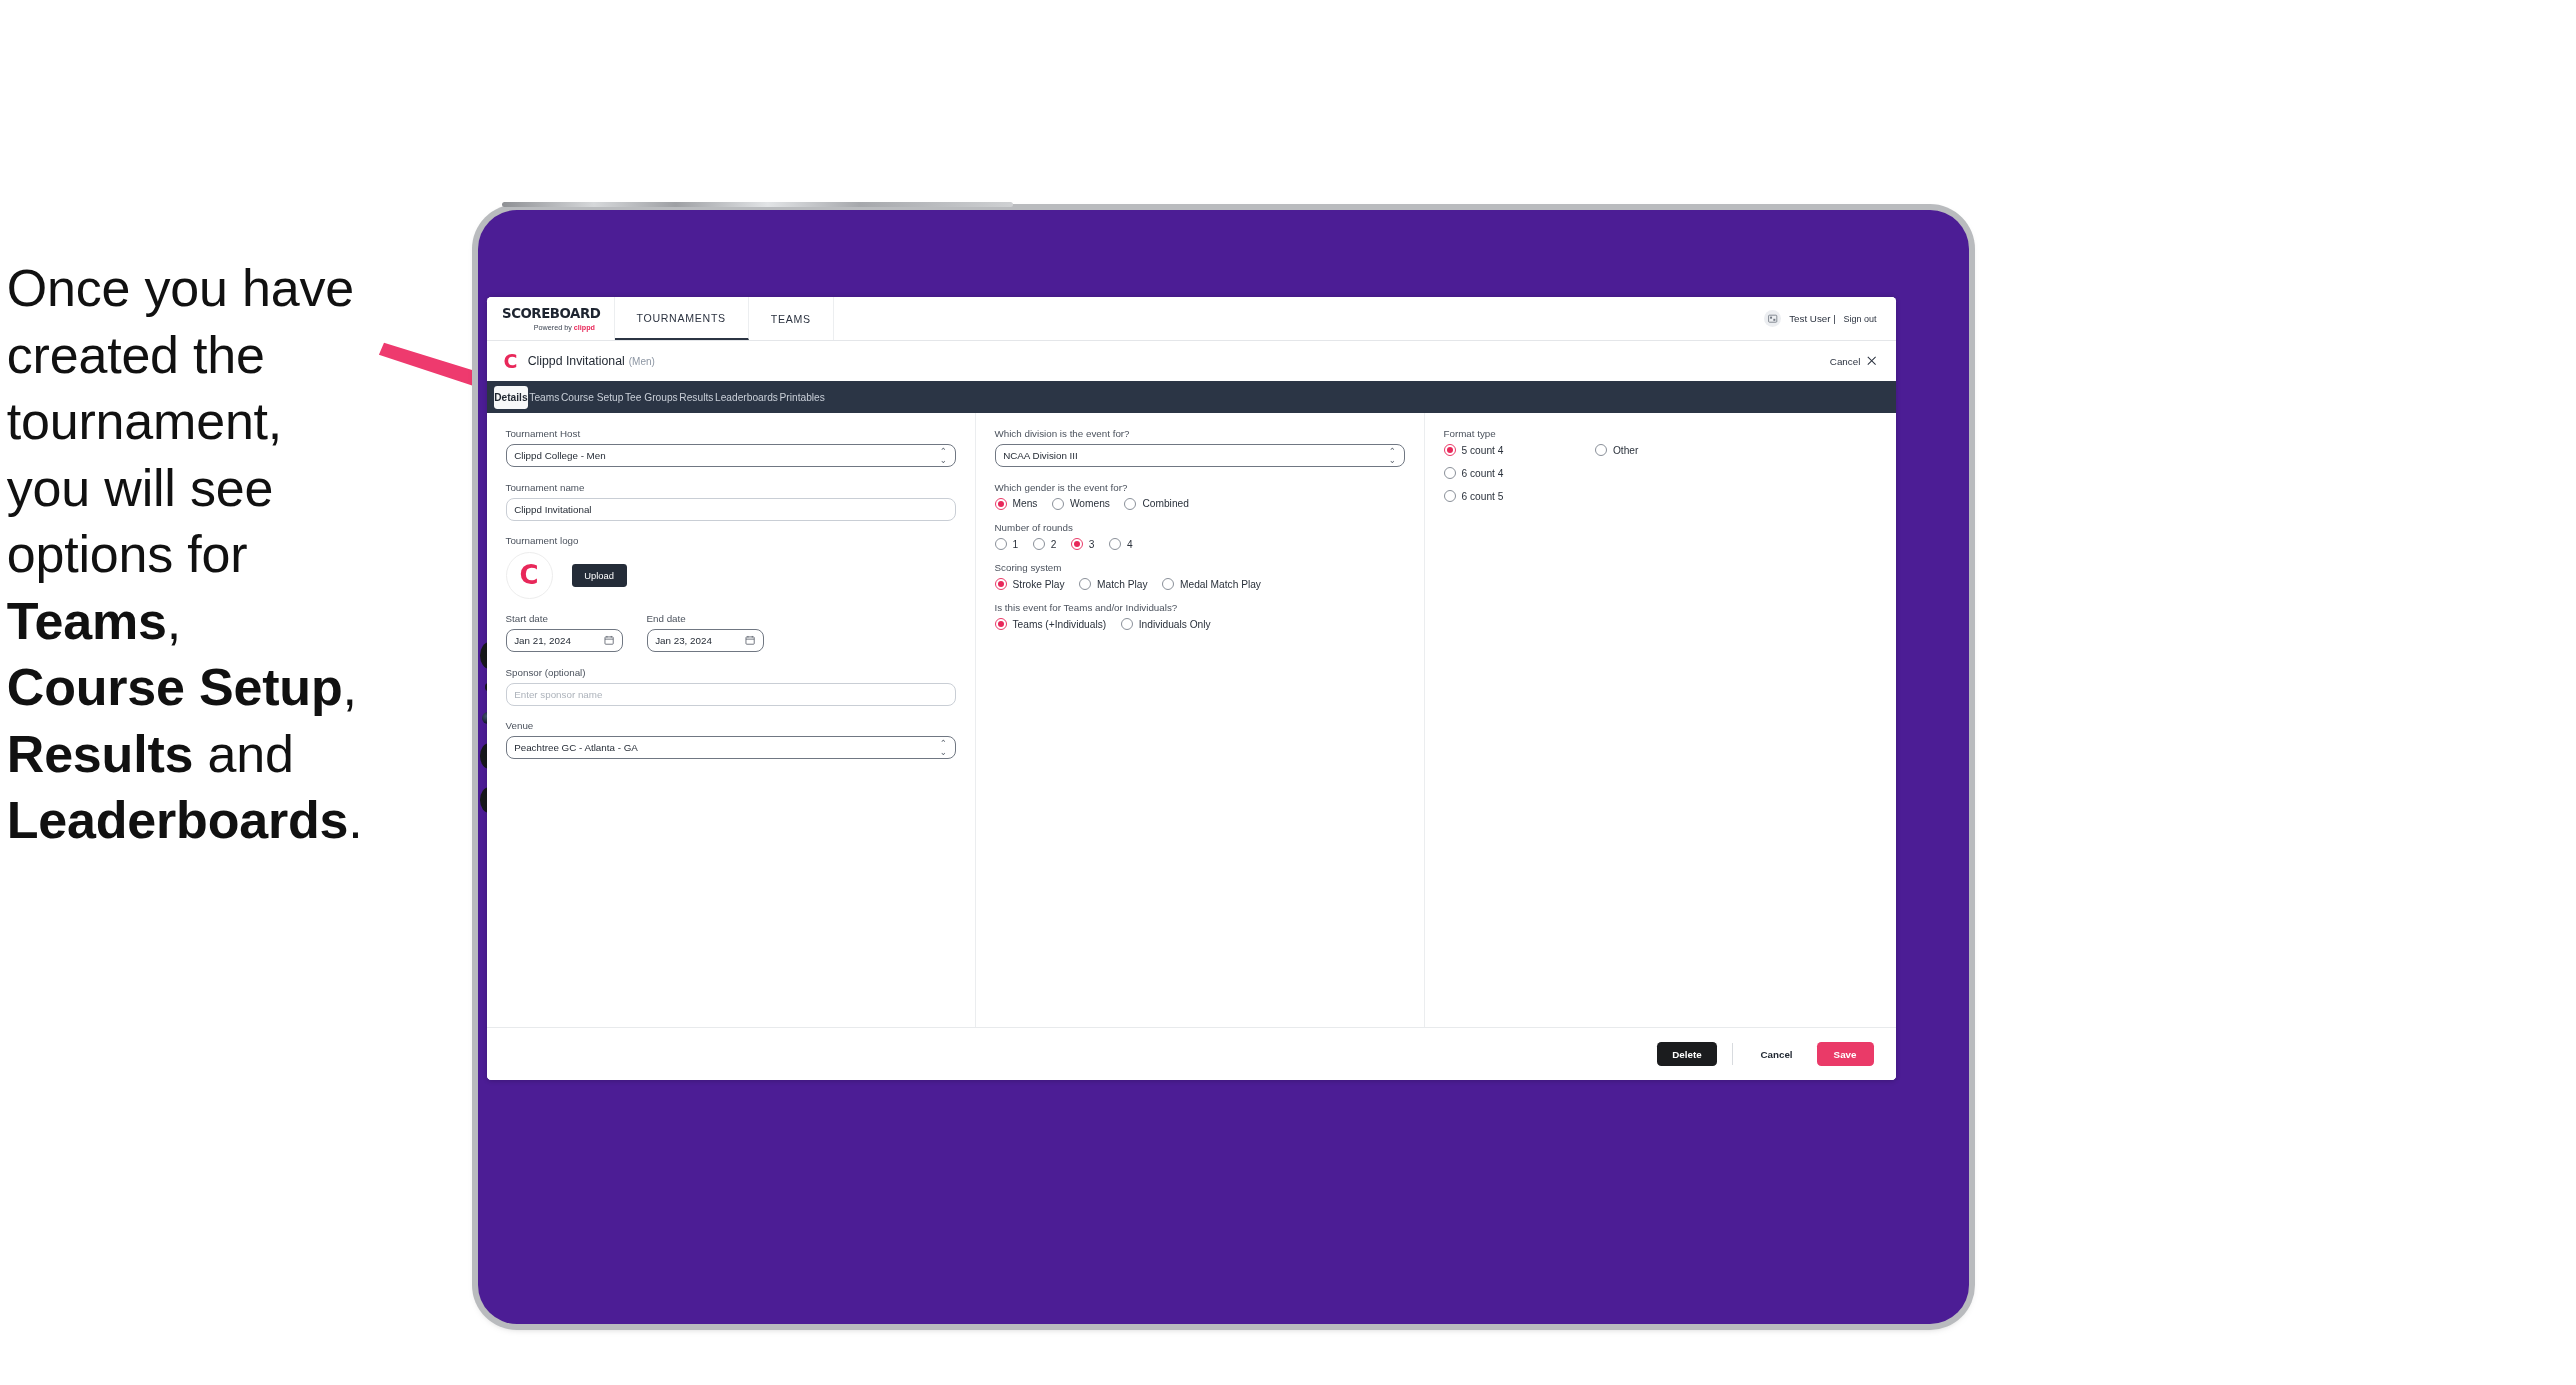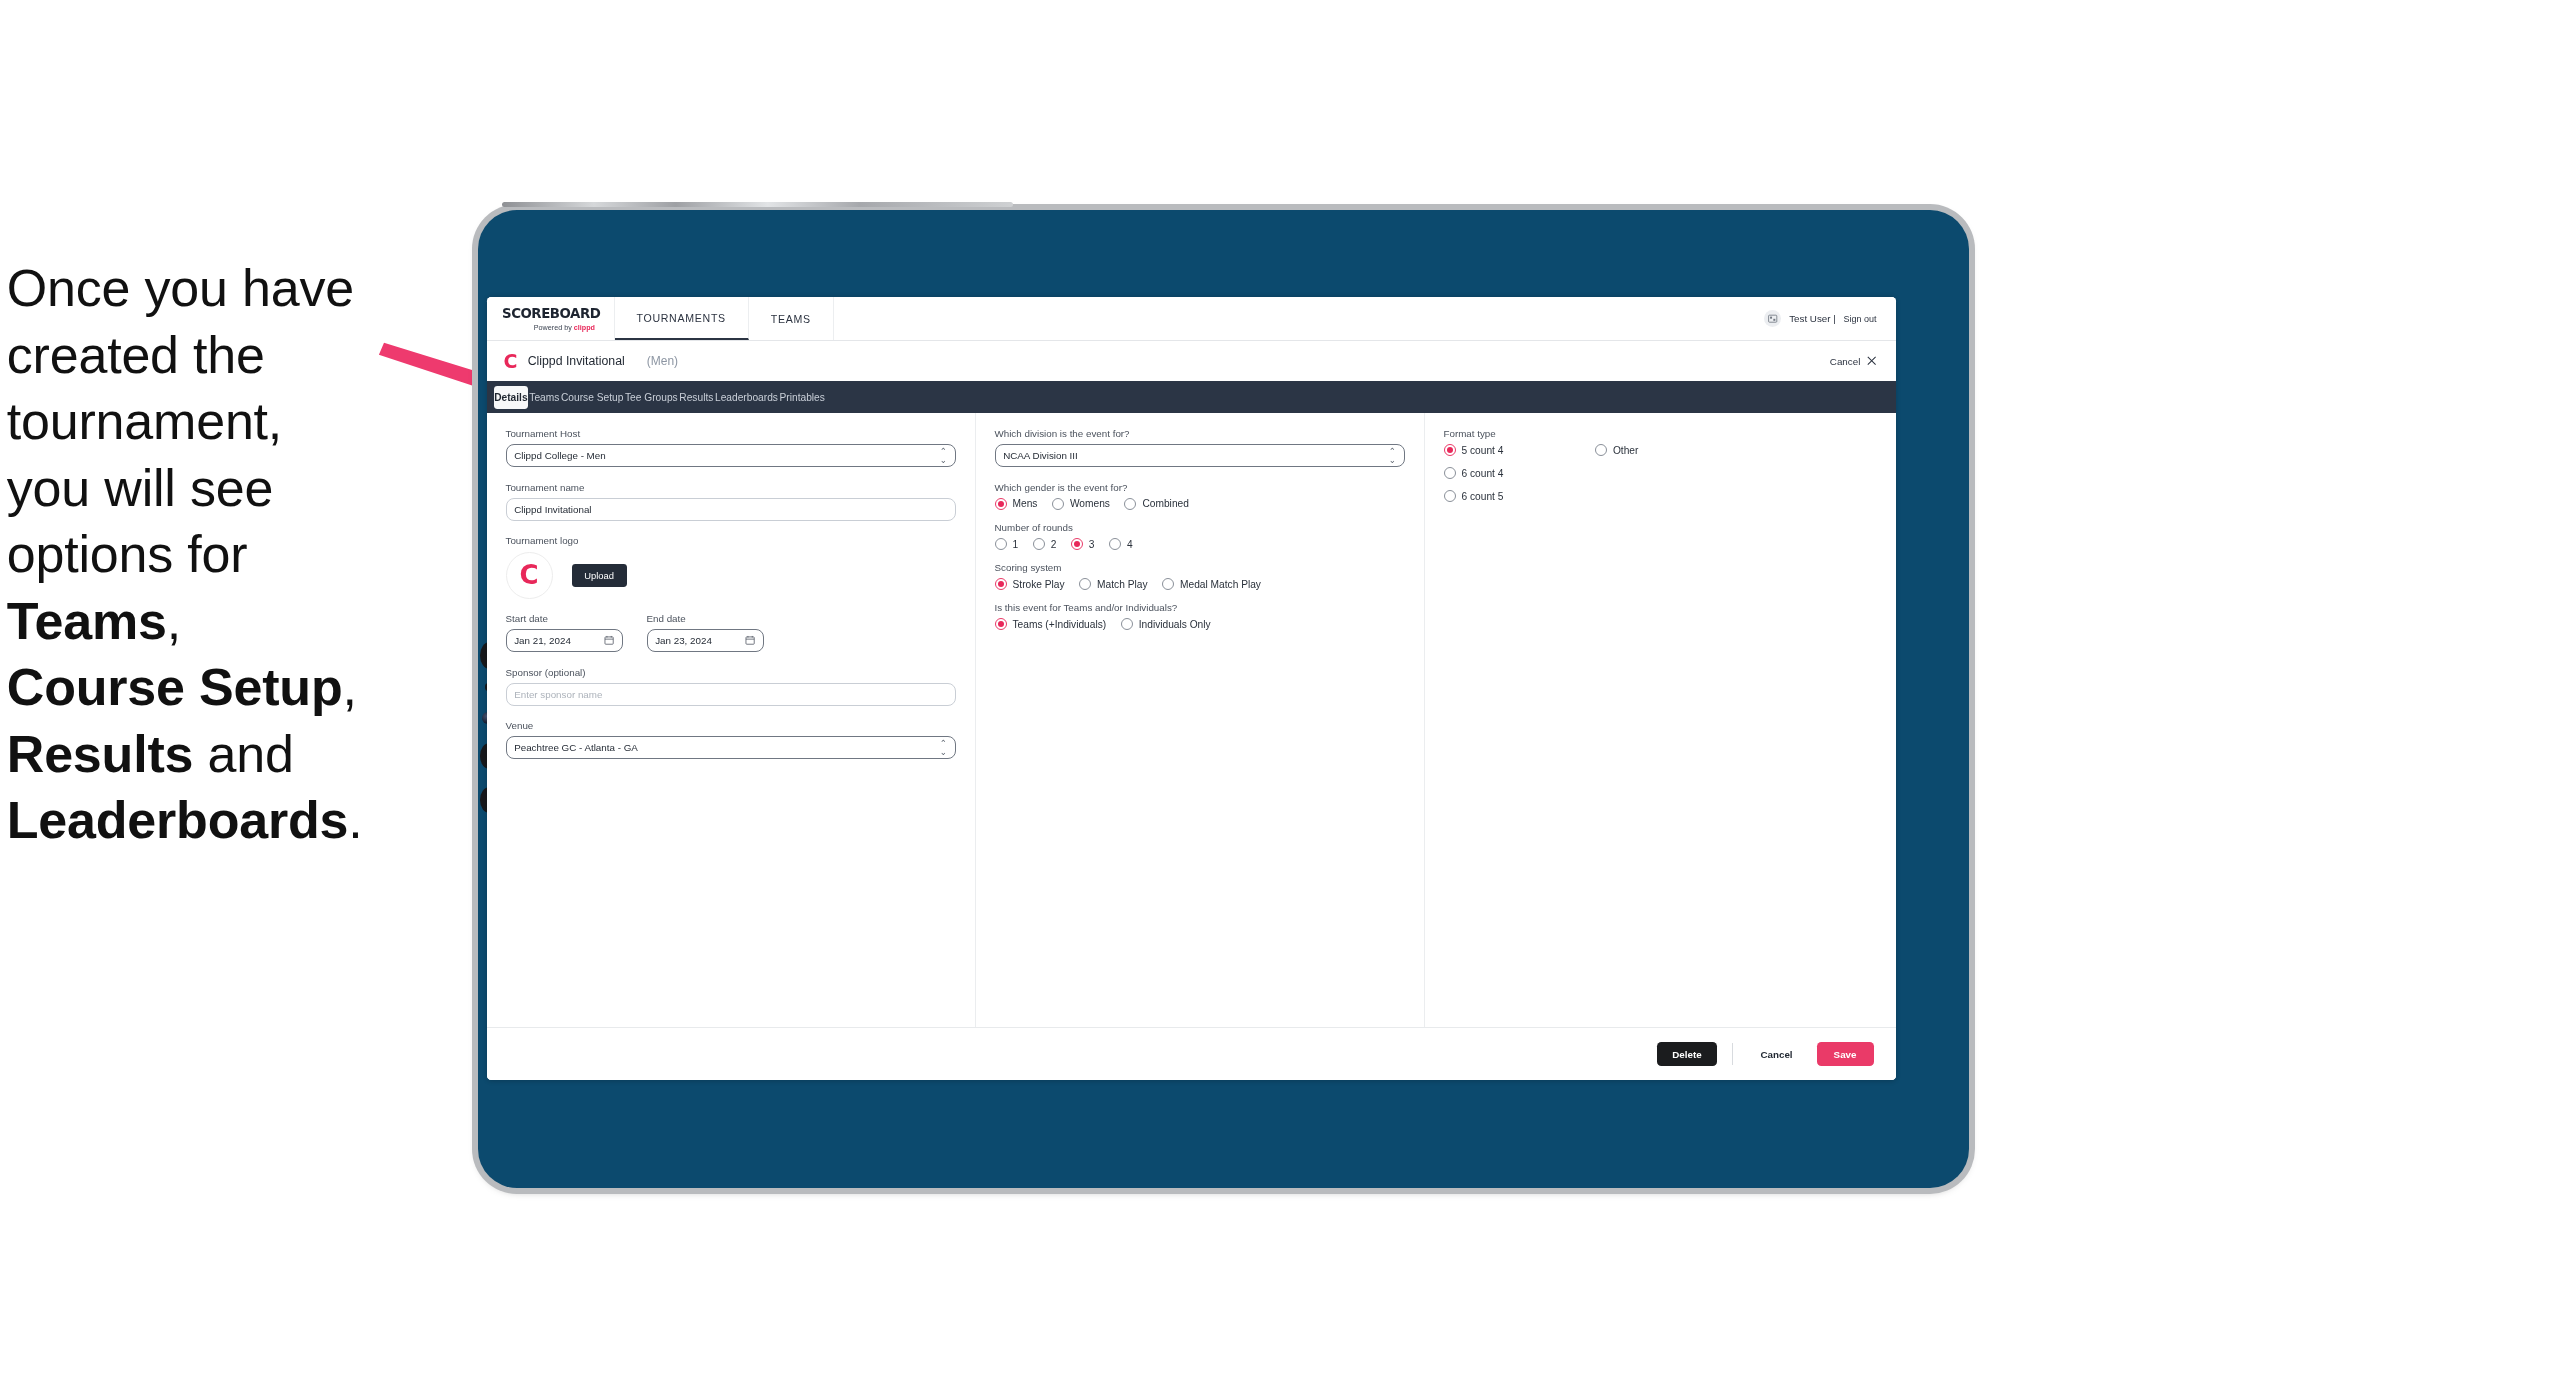--- a/index.html
+++ b/index.html
@@ -18,22 +18,22 @@
     letter-spacing: -0.2px;
   }
   #annotation b { font-weight: bold; }
 
   
   #arrow { position: absolute; left: 375px; top: 336px; width: 358px; height: 136px; }
 
   
   #tablet {
     position: absolute; left: 478px; top: 210px;
-    width: 1491px; height: 978px;
-    background: #0c4a6e;
+    width: 1491px; height: 1114px;
+    background: #4c1d95;
     border-radius: 39px;
     box-shadow: 0 0 0 6px #b9bbbe, 0 2.6px 8.5px rgba(0,0,0,.35);
   }
   #tablet .edge-top {
     position: absolute; left: 24px; top: -7.7px; width: 511px; height: 5.1px;
     background: linear-gradient(90deg,#8e9094 0%,#d6d8da 18%,#9ea0a4 34%,#e2e4e6 52%,#a6a8ac 70%,#cfd1d3 100%);
     border-radius: 2.6px;
   }
   #tablet .side-dot { position: absolute; left: 1.7px; border-radius: 50%; background: #17181b; }
   #tablet .lens { position:absolute; left:4.3px; width:12px; height:12px; border-radius:50%;
@@ -67,21 +67,21 @@
             display:flex; align-items:center; justify-content:center; }
   .uname { font-size:9.8px; color:#2c3340; }
   .signout { font-size:9px; color:#2c3340; cursor:pointer; }
 
   
   .titlerow { height:40px; display:flex; align-items:center; padding:0 19px 0 17px;
               background:#fff; }
   .tlogo { font-size:19px; font-weight:bold; color:#e8285a; font-family:"DejaVu Sans",sans-serif;
            line-height:1; margin-right:10.2px; }
   .ttitle { font-size:12.3px; color:#1f2630; }
-  .tsub { font-size:12px; color:#8d96a3; margin-left:22px; }
+  .tsub { font-size:10px; color:#8d96a3; margin-left:4px; }
   .tcancel { margin-left:auto; display:flex; align-items:center; gap:6.8px;
              font-size:9.8px; color:#2c3340; cursor:pointer; }
 
   
   .sectiontabs { height:32px; background:#2b3545; display:flex; align-items:center;
                  padding-left:7.7px; gap:1.7px; }
   .stab { font-size:10.2px; color:#c9cfd8; padding:6px 0; border-radius:3.4px; cursor:pointer; }
   .stab.active { background:#f7f8f9; color:#1f2630; font-weight:bold; }
 
   

